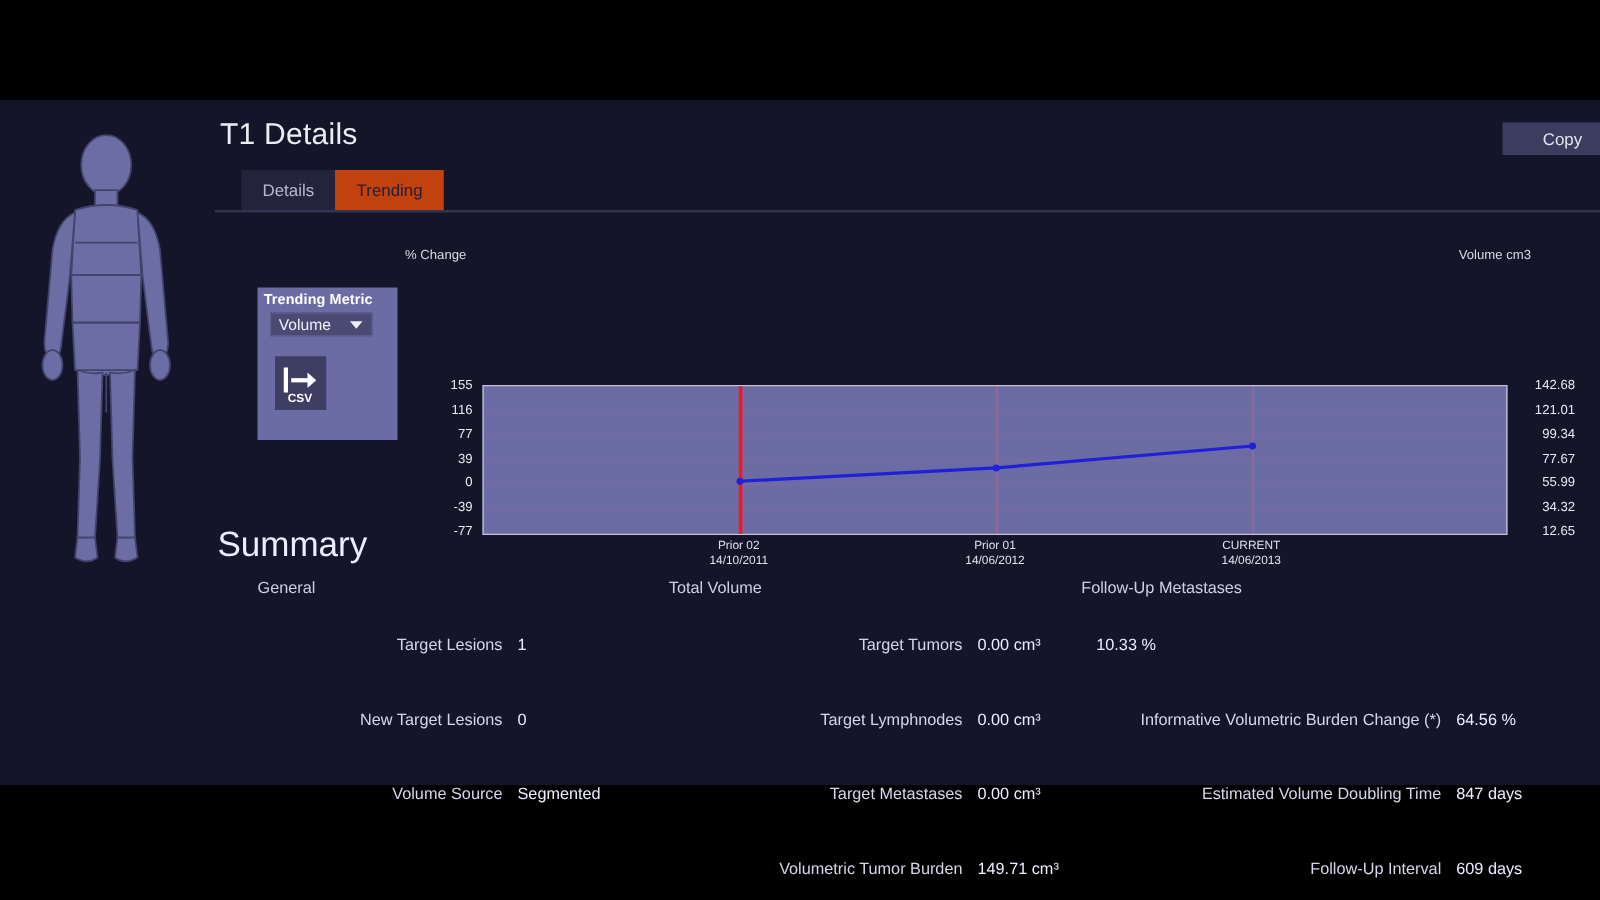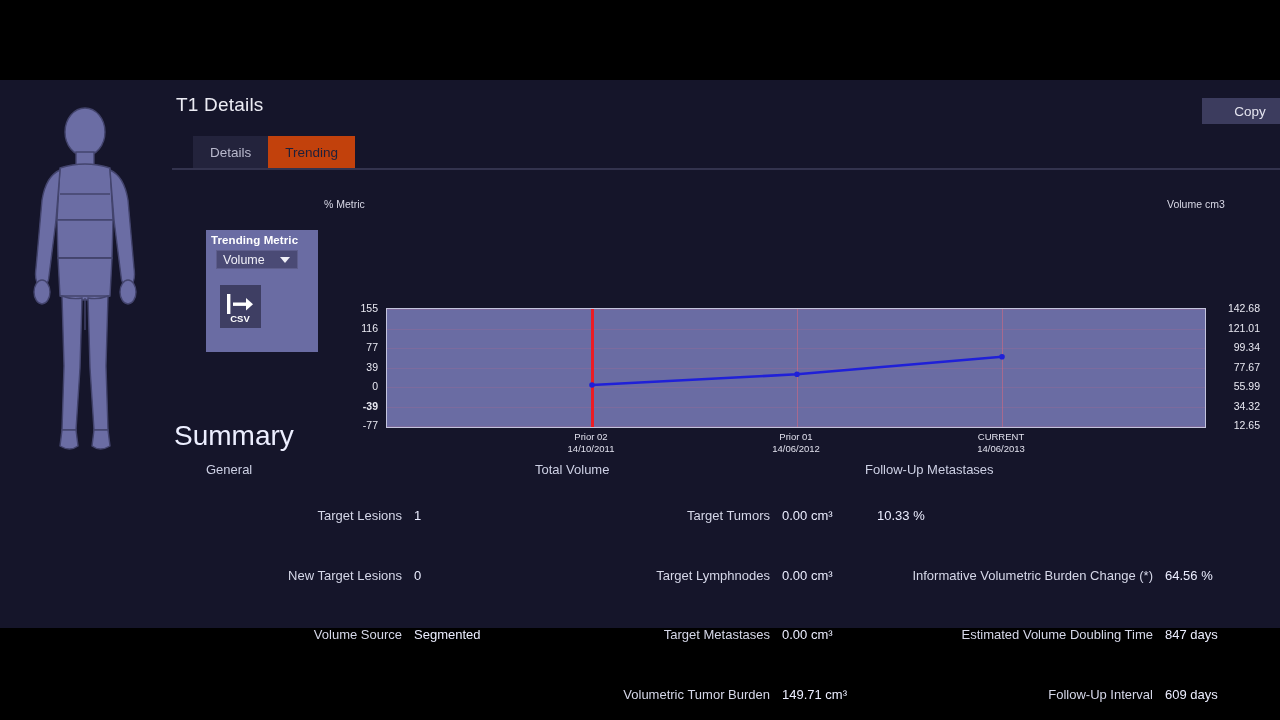--- a/index.html
+++ b/index.html
@@ -25,21 +25,21 @@
 
   
   #bodypanel {
     position: absolute; left: 0; top: 0; width: 168px; height: 548px;
   }
   #bodypanel svg { position: absolute; left: 20px; top: 20px; }
 
   
   #page-title {
     position: absolute; left: 176px; top: 14px;
-    font-size: 19px; color: #ececf4; letter-spacing: .2px;
+    font-size: 24px; color: #ececf4; letter-spacing: .2px;
   }
   #copy-button {
     position: absolute; left: 1202px; top: 18px;
     width: 96px; height: 26px;
     background: #3c3c5e; border: none;
     color: #e4e4ef; font-size: 13.5px;
     font-family: "Liberation Sans", sans-serif;
     display: flex; align-items: center; justify-content: center;
     cursor: pointer;
   }
@@ -228,21 +228,21 @@
         <svg width="39" height="41" viewBox="0 0 39 41">
           <rect x="7" y="8" width="3.4" height="20" fill="#ffffff"></rect>
           <rect x="13" y="16.5" width="14" height="3.4" fill="#ffffff"></rect>
           <path d="M26 12 L33 18.2 L26 24.4 Z" fill="#ffffff"></path>
           <text x="20" y="35.5" font-family="Liberation Sans, sans-serif" font-size="9.5" font-weight="bold" fill="#ffffff" text-anchor="middle">CSV</text>
         </svg>
       </button>
     </div>
 
     <div id="chart">
-      <div id="chart-left-axis-title">% Metric</div>
+      <div id="chart-left-axis-title">% Change</div>
       <div id="chart-right-axis-title">Volume  cm3</div>
       <div id="plot-area">
           <div class="hgrid" style="top: 0px;"></div>
           <div class="hgrid" style="top: 20px;"></div>
           <div class="hgrid" style="top: 39px;"></div>
           <div class="hgrid" style="top: 59px;"></div>
           <div class="hgrid" style="top: 78px;"></div>
           <div class="hgrid" style="top: 98px;"></div>
           <div class="hgrid" style="top: 117px;"></div>
           <div class="vgrid" style="left: 410px;"></div>
@@ -253,21 +253,21 @@
             <circle cx="205" cy="76.0" r="2.8" fill="#1f20d8"></circle>
             <circle cx="410" cy="65.3" r="2.8" fill="#1f20d8"></circle>
             <circle cx="615" cy="47.8" r="2.8" fill="#1f20d8"></circle>
           </svg>
         </div>
     <div class="ytick-left" style="left: 344px; top: 222px;">155</div>
         <div class="ytick-left" style="left: 344px; top: 242px;">116</div>
         <div class="ytick-left" style="left: 344px; top: 261px;">77</div>
         <div class="ytick-left" style="left: 344px; top: 281px;">39</div>
         <div class="ytick-left" style="left: 344px; top: 300px;">0</div>
-        <div class="ytick-left" style="left: 344px; top: 320px; font-weight: bold;">-39</div>
+        <div class="ytick-left" style="left: 344px; top: 320px;">-39</div>
         <div class="ytick-left" style="left: 344px; top: 339px;">-77</div>
         <div class="ytick-right" style="left: 1214px; top: 222px;">142.68</div>
         <div class="ytick-right" style="left: 1214px; top: 242px;">121.01</div>
         <div class="ytick-right" style="left: 1214px; top: 261px;">99.34</div>
         <div class="ytick-right" style="left: 1214px; top: 281px;">77.67</div>
         <div class="ytick-right" style="left: 1214px; top: 300px;">55.99</div>
         <div class="ytick-right" style="left: 1214px; top: 320px;">34.32</div>
         <div class="ytick-right" style="left: 1214px; top: 339px;">12.65</div>
         <div class="xtick" style="left: 521px; top: 351px;">
           <span class="xt-name">Prior 02</span>

